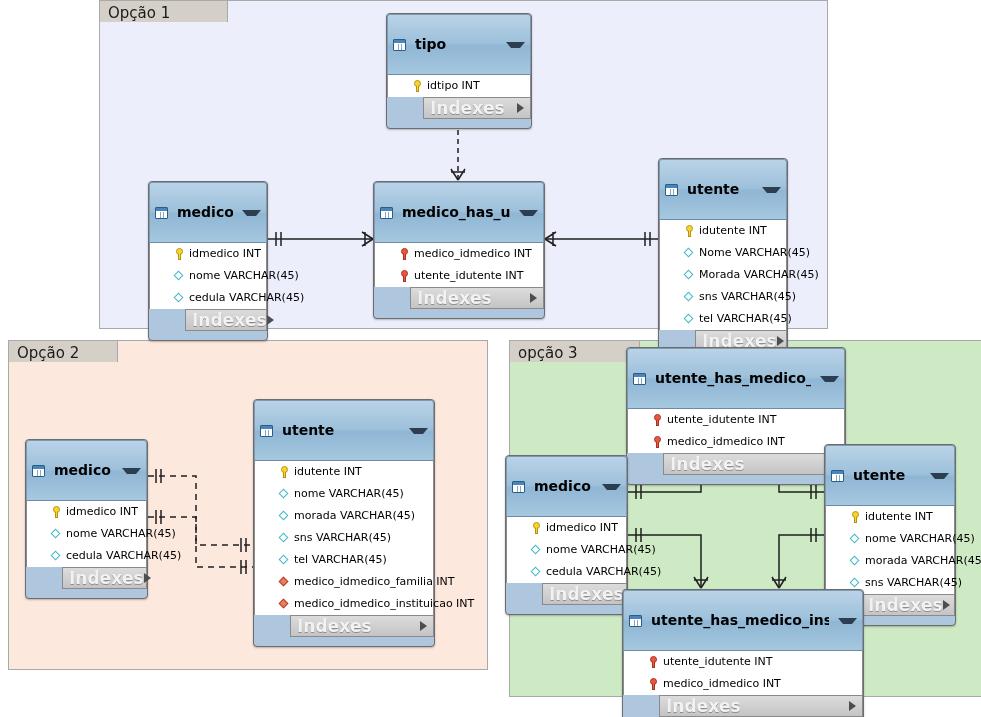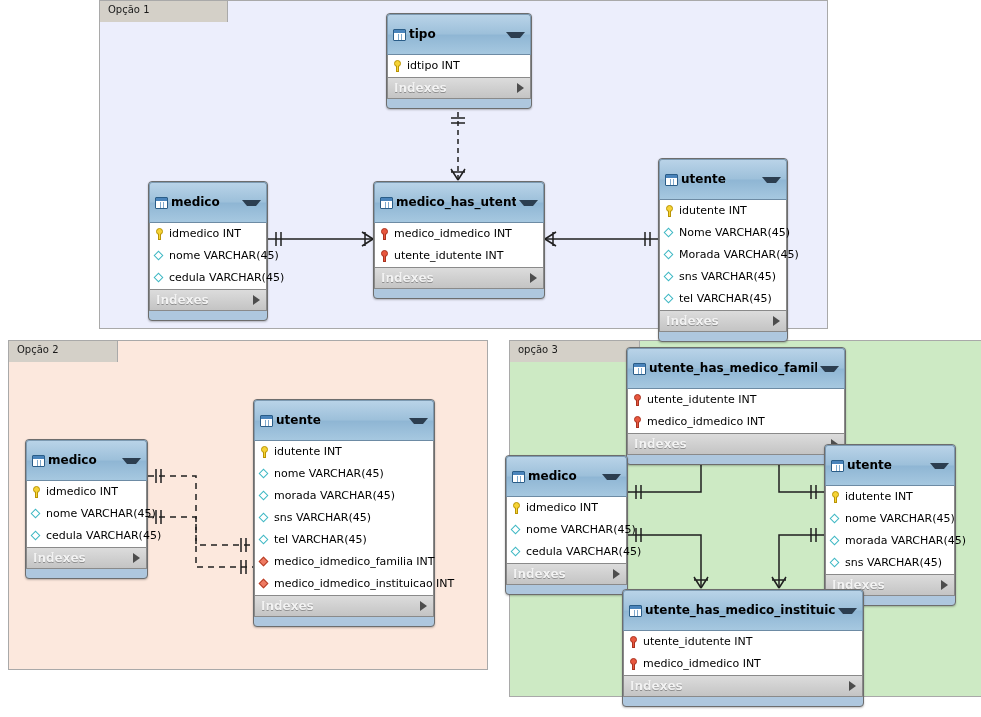--- a/index.html
+++ b/index.html
@@ -8,37 +8,37 @@
     background:#ffffff;
     font-family:"DejaVu Sans","Liberation Sans",sans-serif;
     font-size:11px;color:#000;
   }
   
   .layer{position:absolute;border:1px solid #a9a9a9;box-sizing:border-box;}
   .layer-tab{
     position:absolute;top:-1px;left:-1px;height:22px;
     background:#d4d0c8;border:1px solid #a9a9a9;border-bottom:none;
     box-sizing:border-box;padding:3px 10px 0 8px;
-    font-size:10px;color:#1a1a1a;white-space:nowrap;
+    font-size:15px;color:#1a1a1a;white-space:nowrap;
   }
   
   .tbl{
     position:absolute;box-sizing:border-box;
     border:1px solid #6d6d6d;border-radius:4px;
     background:#aec7de;
     box-shadow:0 1px 2px rgba(0,0,0,.25);
     padding:0;
   }
   .tbl-hd{
     height:23px;line-height:23px;
     background:linear-gradient(to bottom,#b9d3e8 0%,#9dc0da 48%,#8fb6d4 52%,#a6c8e0 100%);
     border:1px solid #7d9ab2;border-bottom:1px solid #6d8ba4;
     border-radius:3px 3px 0 0;
-    display:flex;align-items:center;gap:3px;padding:8px 5px;
-    font-weight:bold;font-size:12px;color:#000;
+    display:flex;align-items:center;gap:9px;padding:18px 5px;
+    font-weight:bold;font-size:14px;color:#000;
     white-space:nowrap;
   }
   .tbl-hd .ttl{flex:1;overflow:hidden;}
   .tbl-ico{
     width:13px;height:12px;flex:0 0 13px;
     background:#fff;border:1px solid #2a5d88;
     box-sizing:border-box;position:relative;border-radius:1px;
   }
   .tbl-ico:before{
     content:"";position:absolute;left:0;top:0;right:0;height:3px;background:#4a84bb;
@@ -48,29 +48,30 @@
     background:#7fa9cd;box-shadow:3px 0 0 #7fa9cd;
   }
   .caret{
     width:0;height:0;flex:0 0 9px;
     border-left:5px solid transparent;border-right:5px solid transparent;
     border-top:6px solid #2c3e50;
   }
   .cols{background:#ffffff;border-left:1px solid #8a8a8a;border-right:1px solid #8a8a8a;}
   .col{
     height:22px;line-height:22px;display:flex;align-items:center;gap:4px;
-    padding:0 4px;font-size:11px;white-space:nowrap;
+    padding:0 4px;font-size:11px;white-space:nowrap;margin-left:20px;
   }
   .tbl-ft{
     height:20px;line-height:20px;
     background:linear-gradient(to bottom,#dcdcdc,#c4c4c4);
     border:1px solid #8a8a8a;
     display:flex;align-items:center;padding:0 6px;
-    font-size:12px;font-weight:bold;color:#f2f2f2;
+    font-size:17px;font-weight:bold;color:#f2f2f2;
     text-shadow:0 1px 0 #8e8e8e;
+    margin-left:36px;
   }
   .tbl-ft .lbl{flex:1;}
   .tri-r{
     width:0;height:0;border-top:5px solid transparent;border-bottom:5px solid transparent;
     border-left:7px solid #4d4d4d;
   }
   .tbl-bot{height:9px;}
   
   .ic{flex:0 0 11px;width:11px;height:12px;position:relative;}
   .ic-pk:before{

